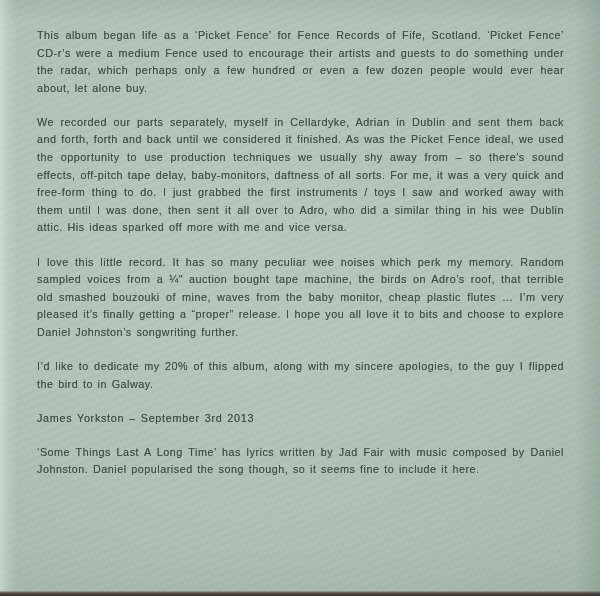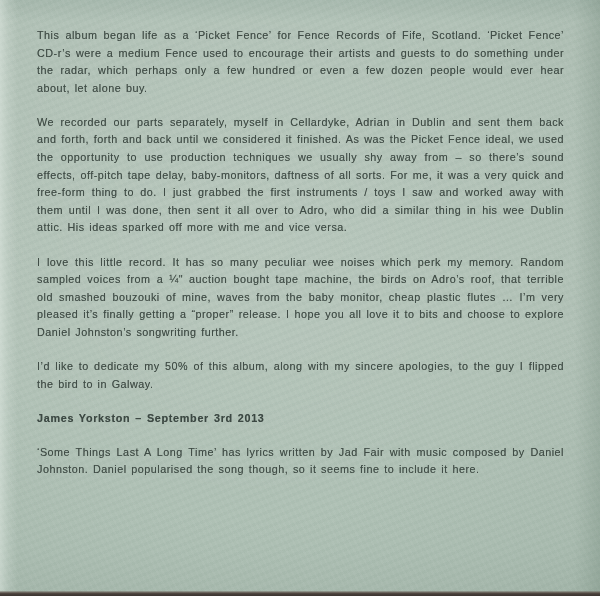--- a/index.html
+++ b/index.html
@@ -59,40 +59,40 @@
   .content p {
     margin: 0 0 16.5px 0;
     font-size: 10.8px;
     line-height: 17.6px;
     letter-spacing: 0.5px;
     word-spacing: 1.2px;
     text-align: justify;
     text-shadow: 0 0 0.5px rgba(64,76,70,0.55);
   }
   .content p.signature {
-    font-weight: bold;
+    font-weight: normal;
     text-align: left;
     letter-spacing: 0.7px;
     color: #3c4843;
   }
   .content p.footnote {
     margin-bottom: 14px;
   }
 </style>
 </head>
 <body>
 
 <div class="page">
   <div class="texture"></div>
   <div class="edge-left"></div>
   <div class="edge-right"></div>
 
   <div class="content">
     <p>This album began life as a ‘Picket Fence’ for Fence Records of Fife, Scotland. ‘Picket Fence’ CD-r’s were a medium Fence used to encourage their artists and guests to do something under the radar, which perhaps only a few hundred or even a few dozen people would ever hear about, let alone buy.</p>
     <p>We recorded our parts separately, myself in Cellardyke, Adrian in Dublin and sent them back and forth, forth and back until we considered it finished. As was the Picket Fence ideal, we used the opportunity to use production techniques we usually shy away from – so there’s sound effects, off-pitch tape delay, baby-monitors, daftness of all sorts. For me, it was a very quick and free-form thing to do. I just grabbed the first instruments / toys I saw and worked away with them until I was done, then sent it all over to Adro, who did a similar thing in his wee Dublin attic. His ideas sparked off more with me and vice versa.</p>
     <p>I love this little record. It has so many peculiar wee noises which perk my memory. Random sampled voices from a ¼" auction bought tape machine, the birds on Adro’s roof, that terrible old smashed bouzouki of mine, waves from the baby monitor, cheap plastic flutes … I’m very pleased it’s finally getting a “proper” release. I hope you all love it to bits and choose to explore Daniel Johnston’s songwriting further.</p>
-    <p>I’d like to dedicate my 50% of this album, along with my sincere apologies, to the guy I flipped the bird to in Galway.</p>
+    <p>I’d like to dedicate my 20% of this album, along with my sincere apologies, to the guy I flipped the bird to in Galway.</p>
     <p class="signature">James Yorkston – September 3rd 2013</p>
     <p class="footnote">‘Some Things Last A Long Time’ has lyrics written by Jad Fair with music composed by Daniel Johnston. Daniel popularised the song though, so it seems fine to include it here.</p>
   </div>
 
   <div class="edge-bottom"></div>
 </div>
 
 </body></html>

